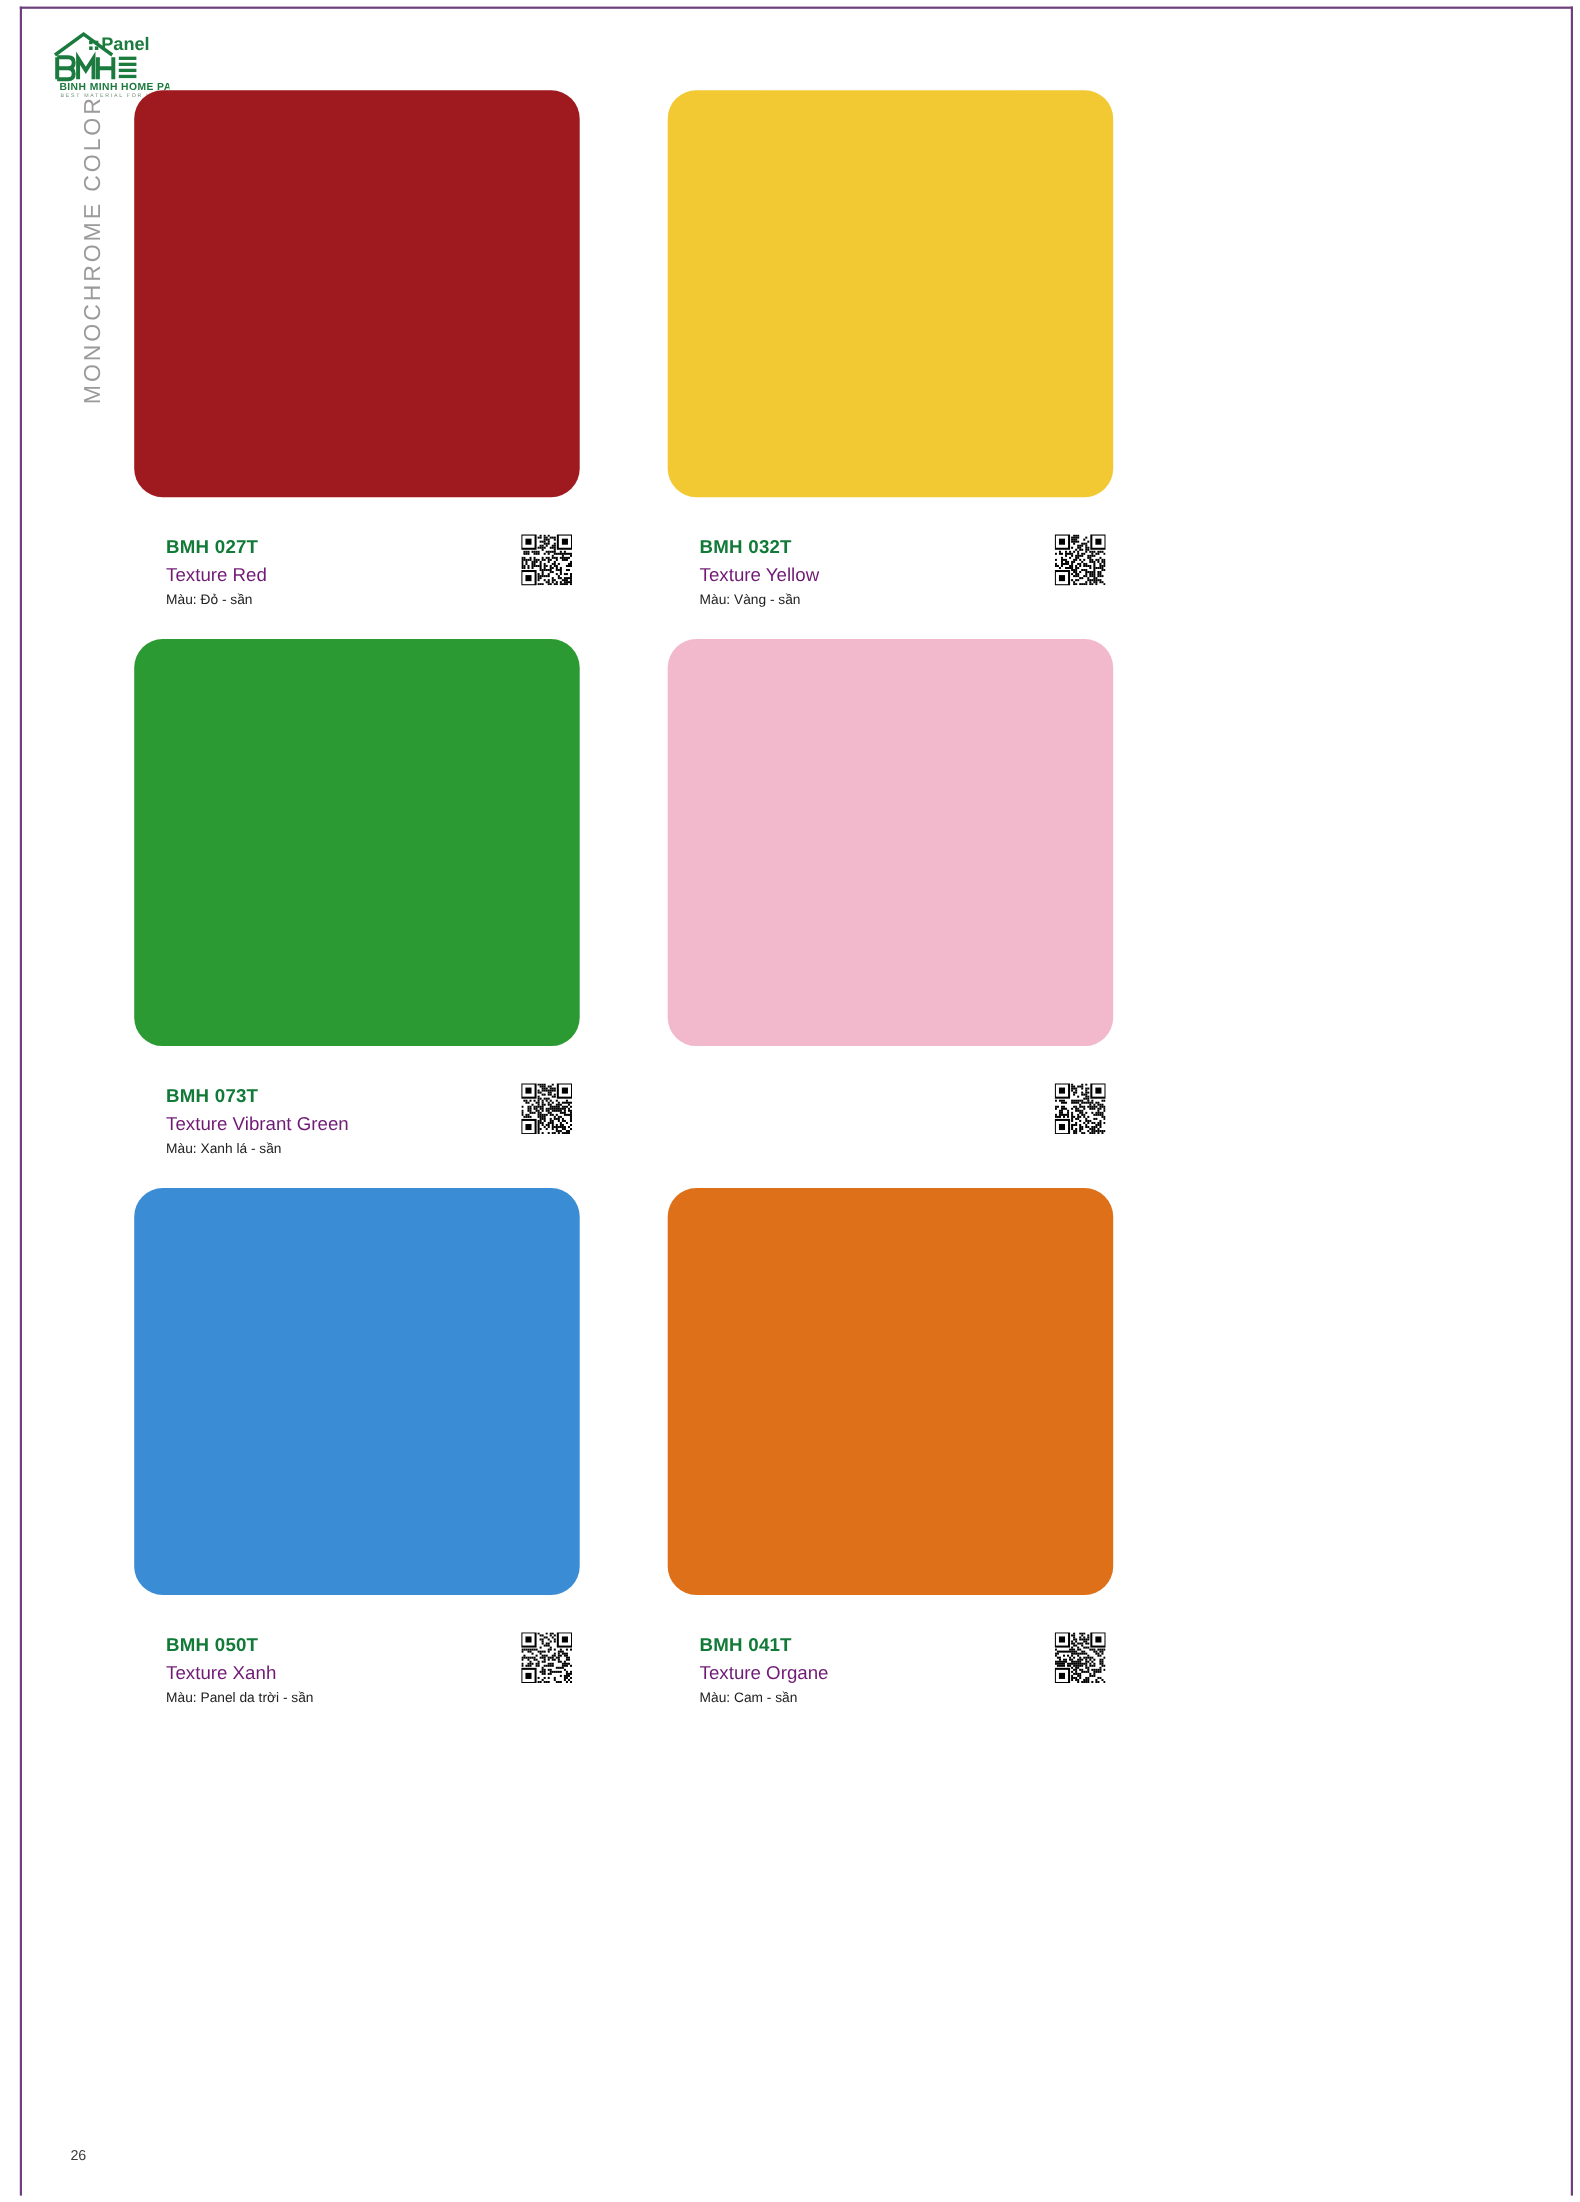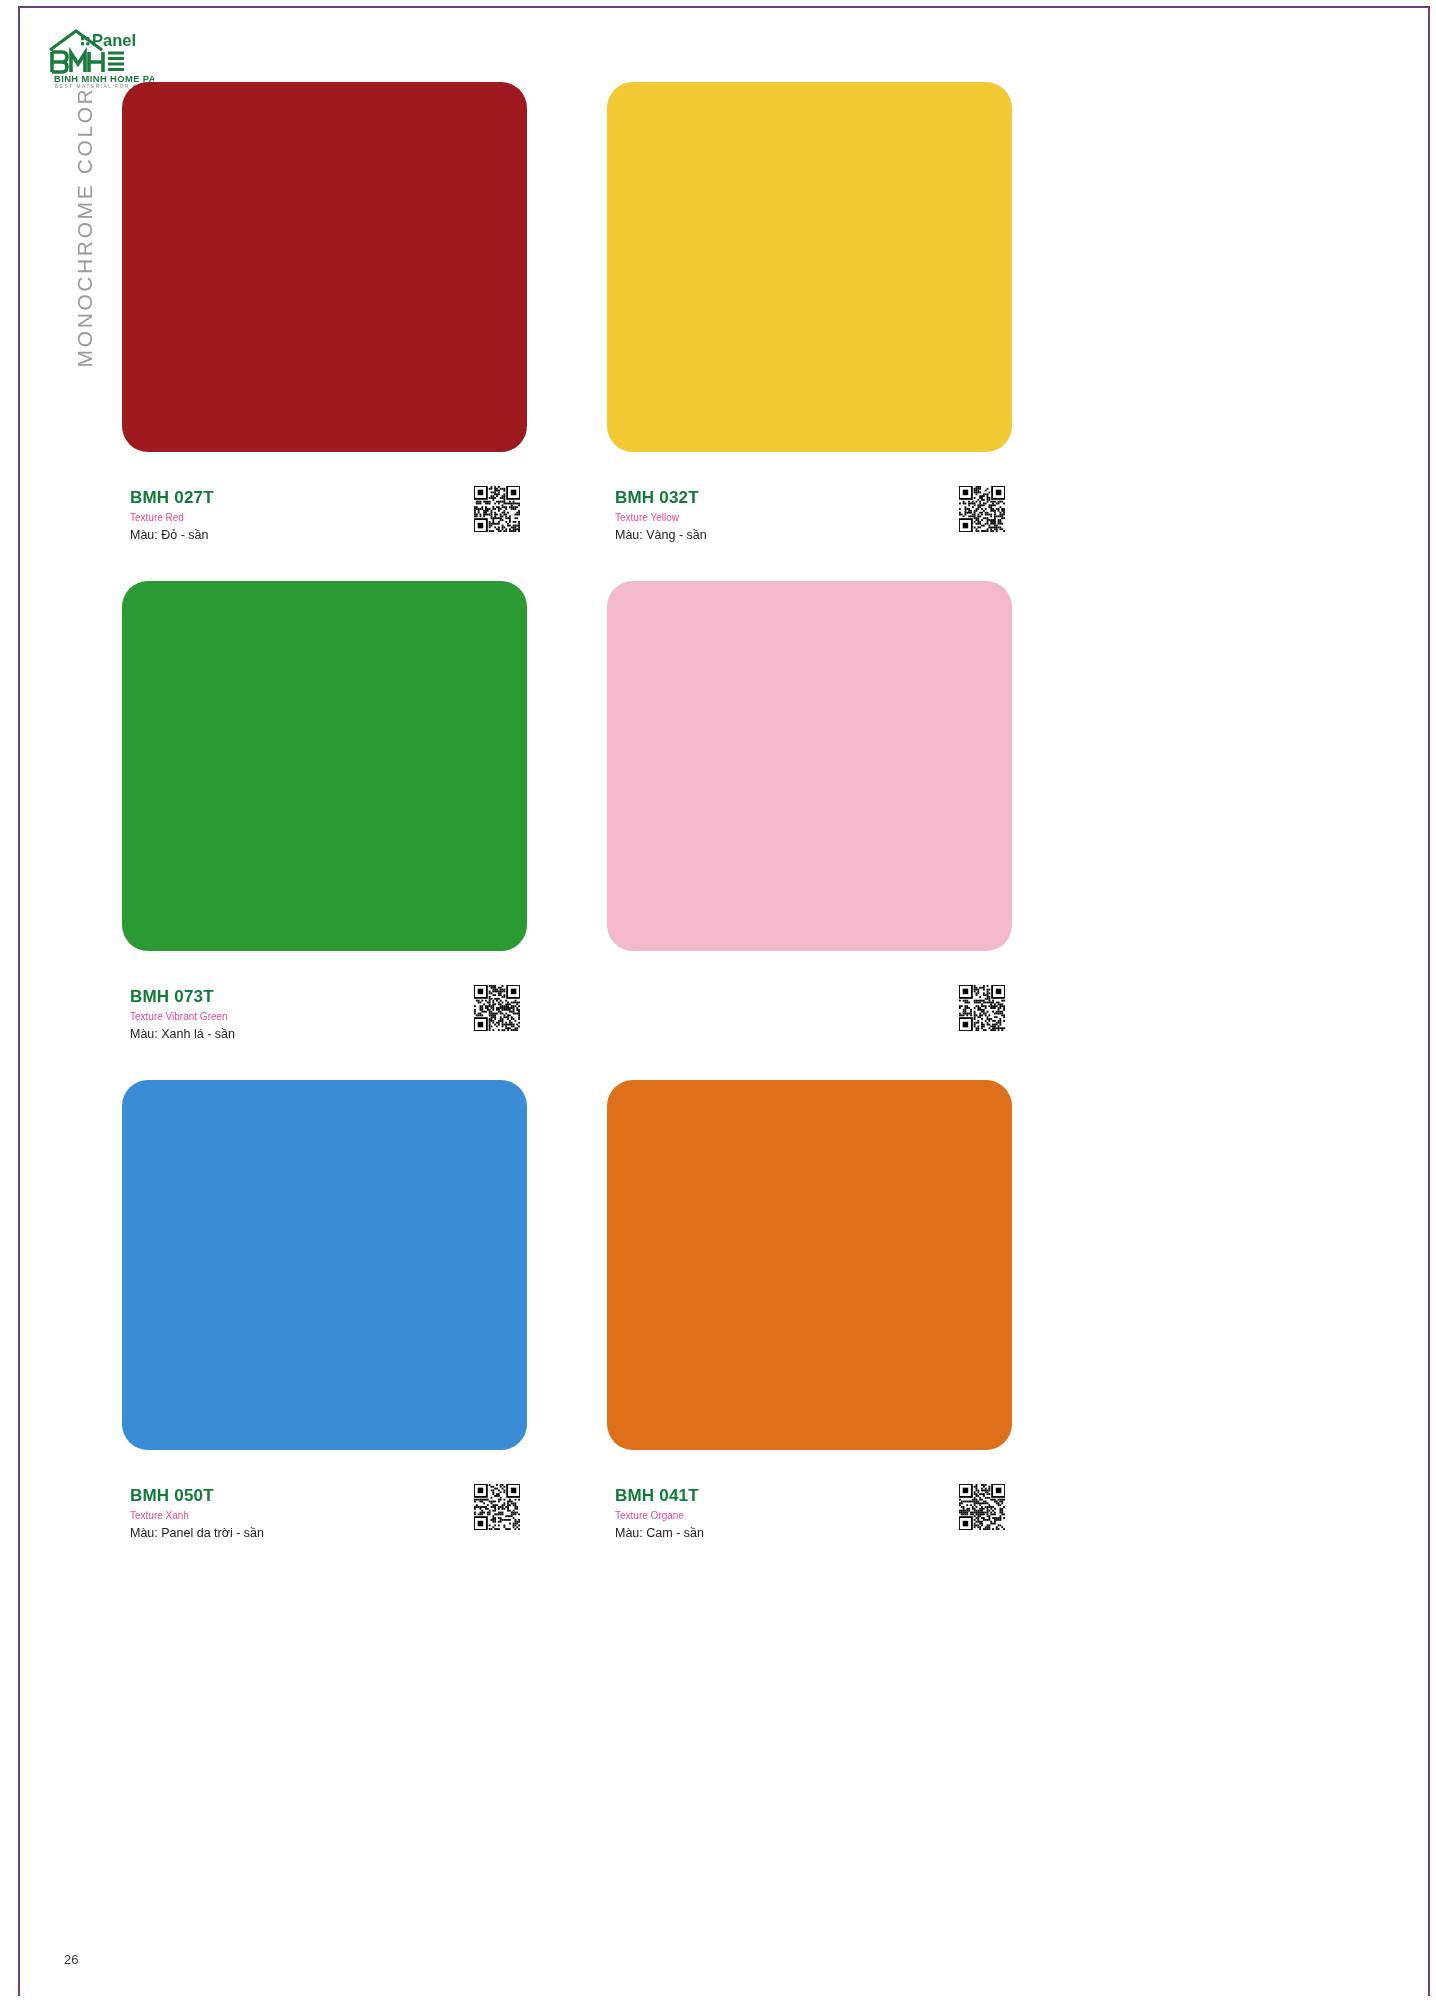--- a/index.html
+++ b/index.html
@@ -81,35 +81,35 @@
 
   .swatch {
     width: 405px;
     height: 370px;
     border-radius: 26px;
     display: block;
   }
 
   .meta {
     position: absolute;
-    left: 8px;
+    left: 29px;
     top: 405px;
     width: 400px;
   }
   .code {
     color: #127a38;
     font-size: 17px;
     font-weight: bold;
     letter-spacing: 0.2px;
     line-height: 1.25;
     margin: 0 0 3px 0;
   }
   .ename {
-    color: #ec4899;
-    font-size: 10px;
+    color: #701a75;
+    font-size: 17px;
     line-height: 1.45;
     margin: 0;
   }
   .vname {
     color: #222222;
     font-size: 12.5px;
     line-height: 1.45;
     margin: 0;
   }
 

